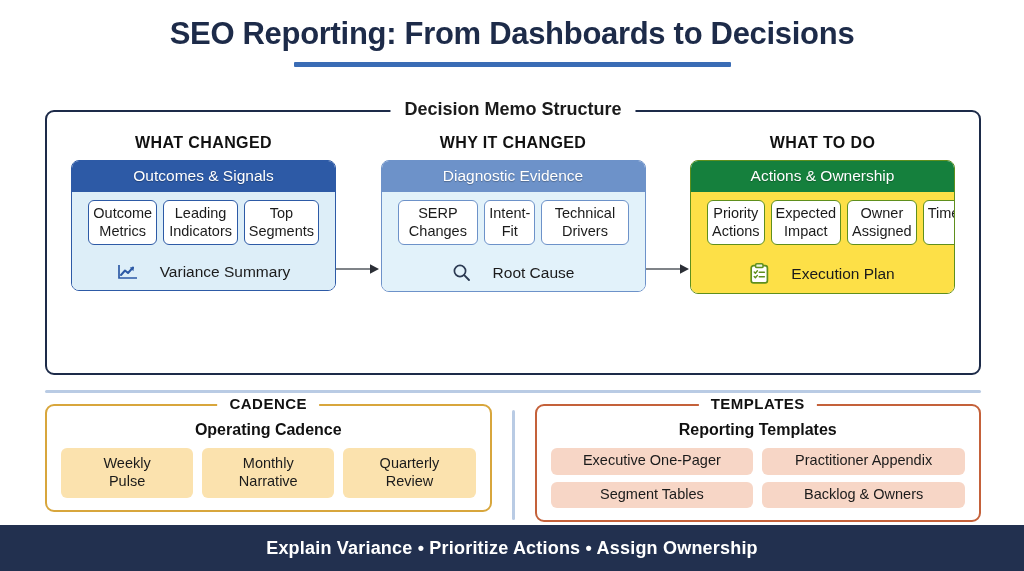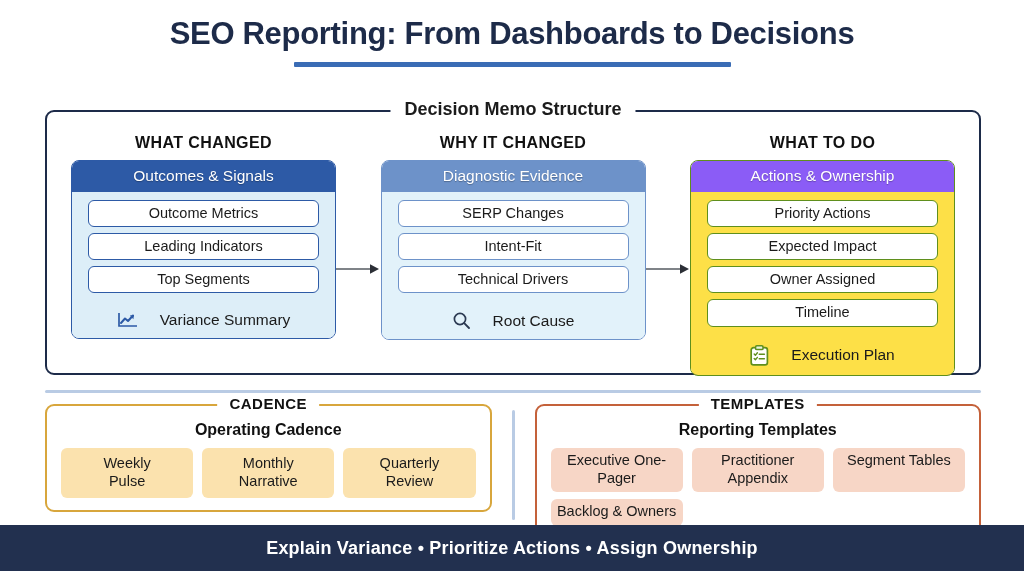--- a/index.html
+++ b/index.html
@@ -88,21 +88,21 @@
     text-align: center;
     font-size: 15.5px;
     font-weight: normal;
     color: #ffffff;
     padding: 6px 4px 7px 4px;
     text-shadow: 0 1px 1px rgba(0,0,0,0.28);
   }
   .card-body {
     padding: 8px 16px 9px 16px;
     display: flex;
-    flex-direction: column;
+    flex-direction: row;
     gap: 6px;
   }
   .pill {
     background: #ffffff;
     border-radius: 6px;
     text-align: center;
     font-size: 14.5px;
     color: #1b1b1b;
     padding: 3px 4px 4px 4px;
     line-height: 1.25;
@@ -127,21 +127,21 @@
   .theme-blue .card { border-color: #2d5aa6; }
 
   
   .theme-slate .card-head { background: #6d92c9; }
   .theme-slate .card-body,
   .theme-slate .card-foot-wrap { background: #e2f2fa; }
   .theme-slate .pill { border: 1.6px solid #6d92c9; }
   .theme-slate .card { border-color: #6d92c9; }
 
   
-  .theme-green .card-head { background: #8b5cf6; }
+  .theme-green .card-head { background: #15803d; }
   .theme-green .card-body,
   .theme-green .card-foot-wrap { background: #fde047; }
   .theme-green .pill { border: 1.6px solid #5f8f1d; }
   .theme-green .card { border-color: #5f8f1d; }
 
   .card-foot-wrap { padding-bottom: 9px; }
 
   
   .arrow {
     width: 46px;
@@ -218,21 +218,21 @@
     font-size: 14.5px;
     color: #1b1b1b;
     line-height: 1.22;
     padding: 7px 4px 8px 4px;
   }
   .chip-amber { background: #fbe2ae; }
   .chip-coral { background: #f7d6c6; padding: 4px 4px 5px 4px; }
 
   .chip-grid {
     display: grid;
-    grid-template-columns: 1fr 1fr 1fr;
+    grid-template-columns: 1fr 1fr;
     gap: 7px 9px;
   }
 
   
   .footer {
     position: absolute;
     left: 0;
     bottom: 0;
     width: 1024px;
     height: 46px;

